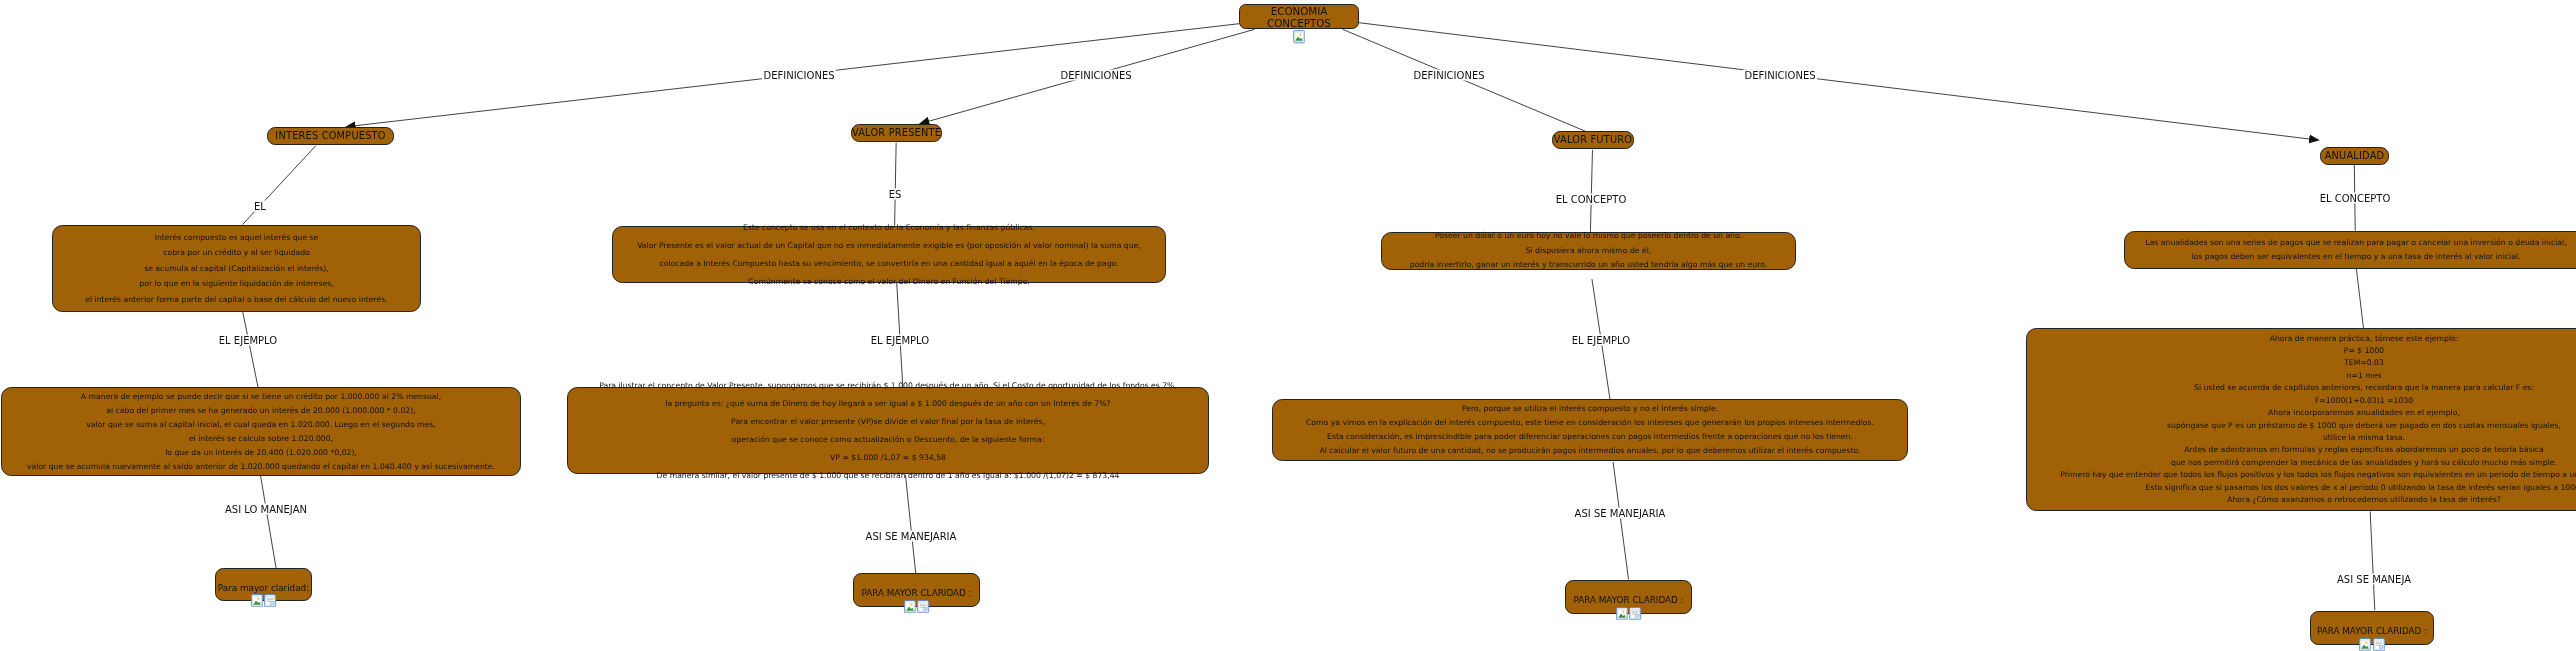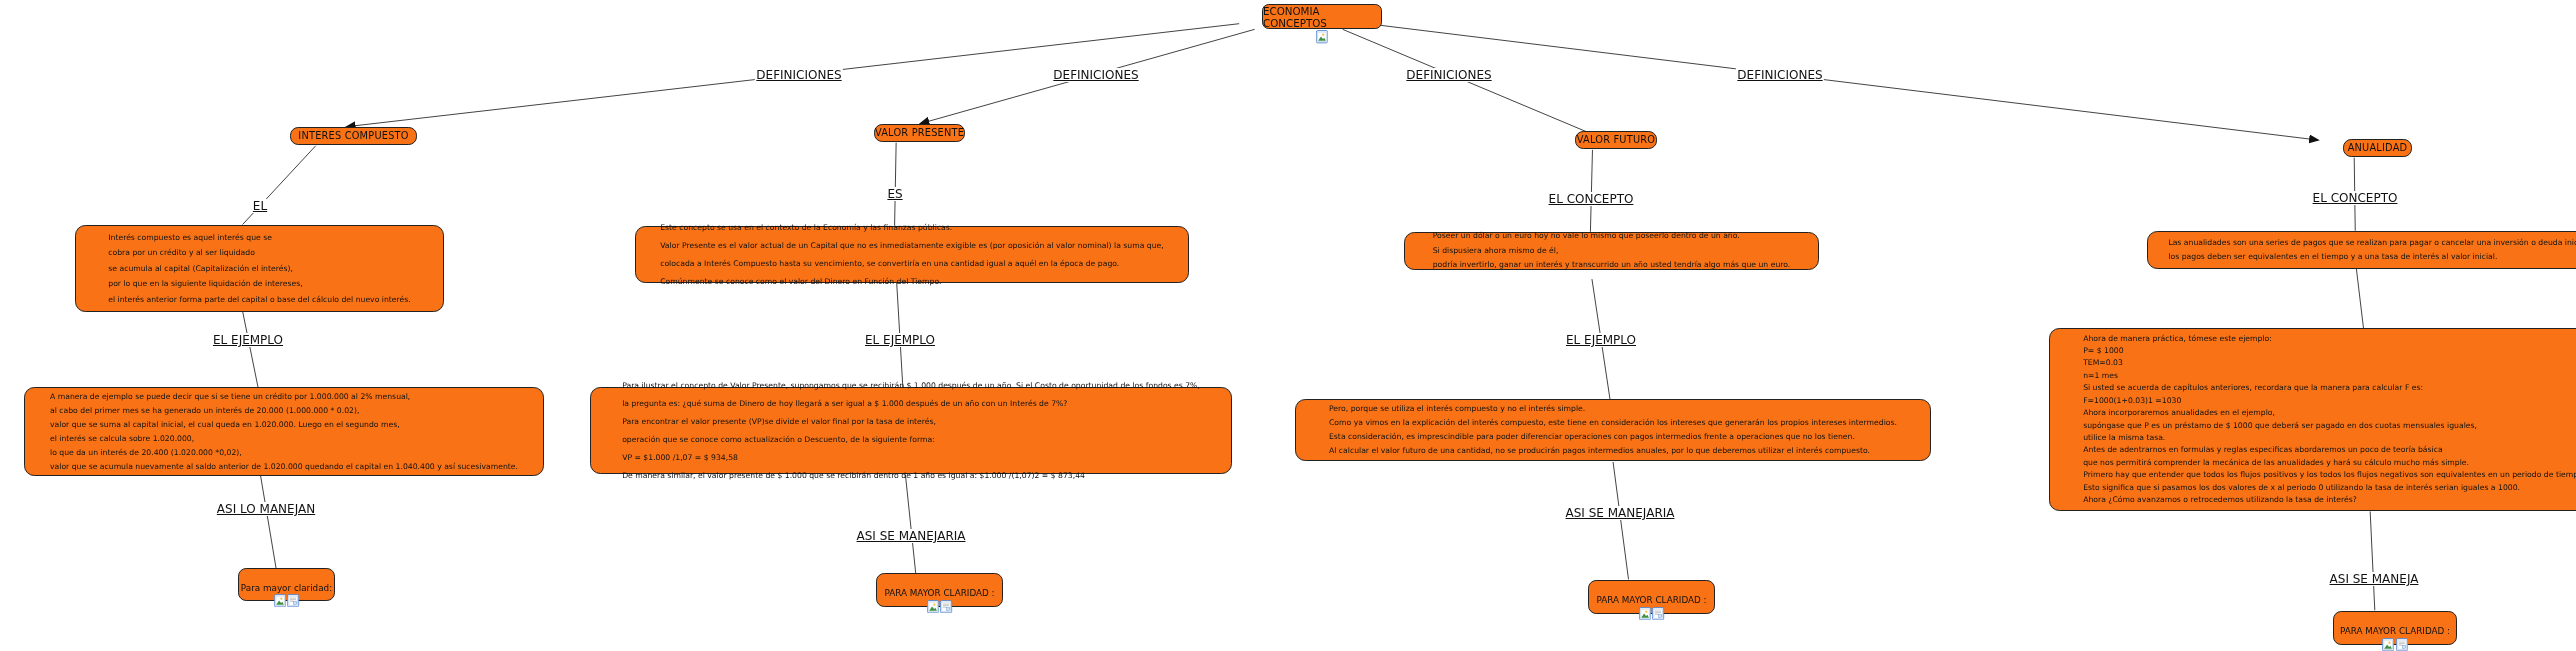--- a/index.html
+++ b/index.html
@@ -1,28 +1,28 @@
 <!DOCTYPE html>
 <html style="font-size:8.2px"><head>
 <meta charset="utf-8">
 <style>
   html,body{margin:0;padding:0;width:2707px;height:651px;background:#ffffff;overflow:hidden;
             font-family:"DejaVu Sans", sans-serif;color:#111;}
   .stage{position:relative;width:2707px;height:651px;}
   svg.wires{position:absolute;left:0;top:0;z-index:1;}
-  .node{position:absolute;background:#f97316;border:0.8px solid #222;z-index:2;
-        display:flex;align-items:center;justify-content:center;box-sizing:border-box;margin-left:23px;}
+  .node{position:absolute;background:#a16207;border:0.8px solid #222;z-index:2;
+        display:flex;align-items:center;justify-content:center;text-align:center;box-sizing:border-box;}
   .title-node{border-radius:8.2px;font-size:9.8px;letter-spacing:0.2px;white-space:nowrap;}
   .root-node{border-radius:6.7px;font-size:10.3px;}
   .text-box{border-radius:10.3px;font-size:7.7px;white-space:pre-line;padding:3.1px 5.2px;}
   .clarity-node{border-radius:8.2px;align-items:flex-start;padding-top:14px;font-size:8.8px;white-space:nowrap;}
   .lh30{line-height:15.5px;} .lh28{line-height:14.4px;} .lh27{line-height:14px;}
   .lh26{line-height:18px;} .lh24{line-height:12.4px;}
-  .lp{position:absolute;transform:translate(-50%,-50%);font-size:12px;background:#fff;
-      padding:0 1.5px;white-space:nowrap;z-index:3;color:#111;text-decoration:underline;}
+  .lp{position:absolute;transform:translate(-50%,-50%);font-size:10px;background:#fff;
+      padding:0 1.5px;white-space:nowrap;z-index:3;color:#111;}
   .icon-row{position:absolute;left:50%;transform:translateX(-50%);display:flex;gap:1.5px;z-index:4;}
   .below{bottom:-15.5px;} .straddle{bottom:-7.2px;}
   .att-icon{display:block;}
 </style>
 </head>
 <body>
 
 <div class="stage">
 
   <svg class="wires" width="2707" height="651" viewBox="0 0 5254 1264">
@@ -189,21 +189,21 @@
         <rect x="1" y="1" width="22" height="24" rx="3" fill="#eaf2fc" stroke="#4f83cc" stroke-width="1.6"></rect>
         <rect x="4" y="4" width="16" height="18" fill="#ffffff" stroke="#9db8d9" stroke-width="0.8"></rect>
         <line x1="6" y1="8" x2="18" y2="8" stroke="#8a8a8a" stroke-width="1"></line>
         <line x1="6" y1="11" x2="18" y2="11" stroke="#8a8a8a" stroke-width="1"></line>
         <line x1="6" y1="14" x2="12" y2="14" stroke="#8a8a8a" stroke-width="1"></line>
         <rect x="13" y="15" width="6" height="5" fill="#cfe3f7" stroke="#4f83cc" stroke-width="0.8"></rect>
       </svg>
     </div>
   </div>
 
-  <div class="node title-node" style="left:2320px;top:139px;width:69px;height:17.5px">
+  <div class="node title-node" style="left:2320px;top:147px;width:69px;height:17.5px">
     <span>ANUALIDAD</span>
   </div>
   <div class="node text-box lh28" style="left:2124px;top:231px;width:464px;height:38px">
     <span>Las anualidades son una series de pagos que se realizan para pagar o cancelar una inversión o deuda inicial,
 los pagos deben ser equivalentes en el tiempo y a una tasa de interés al valor inicial.</span>
   </div>
   <div class="node text-box lh24" style="left:2026px;top:328px;width:676px;height:183px">
     <span>Ahora de manera práctica, tómese este ejemplo:
 P= $ 1000
 TEM=0.03

